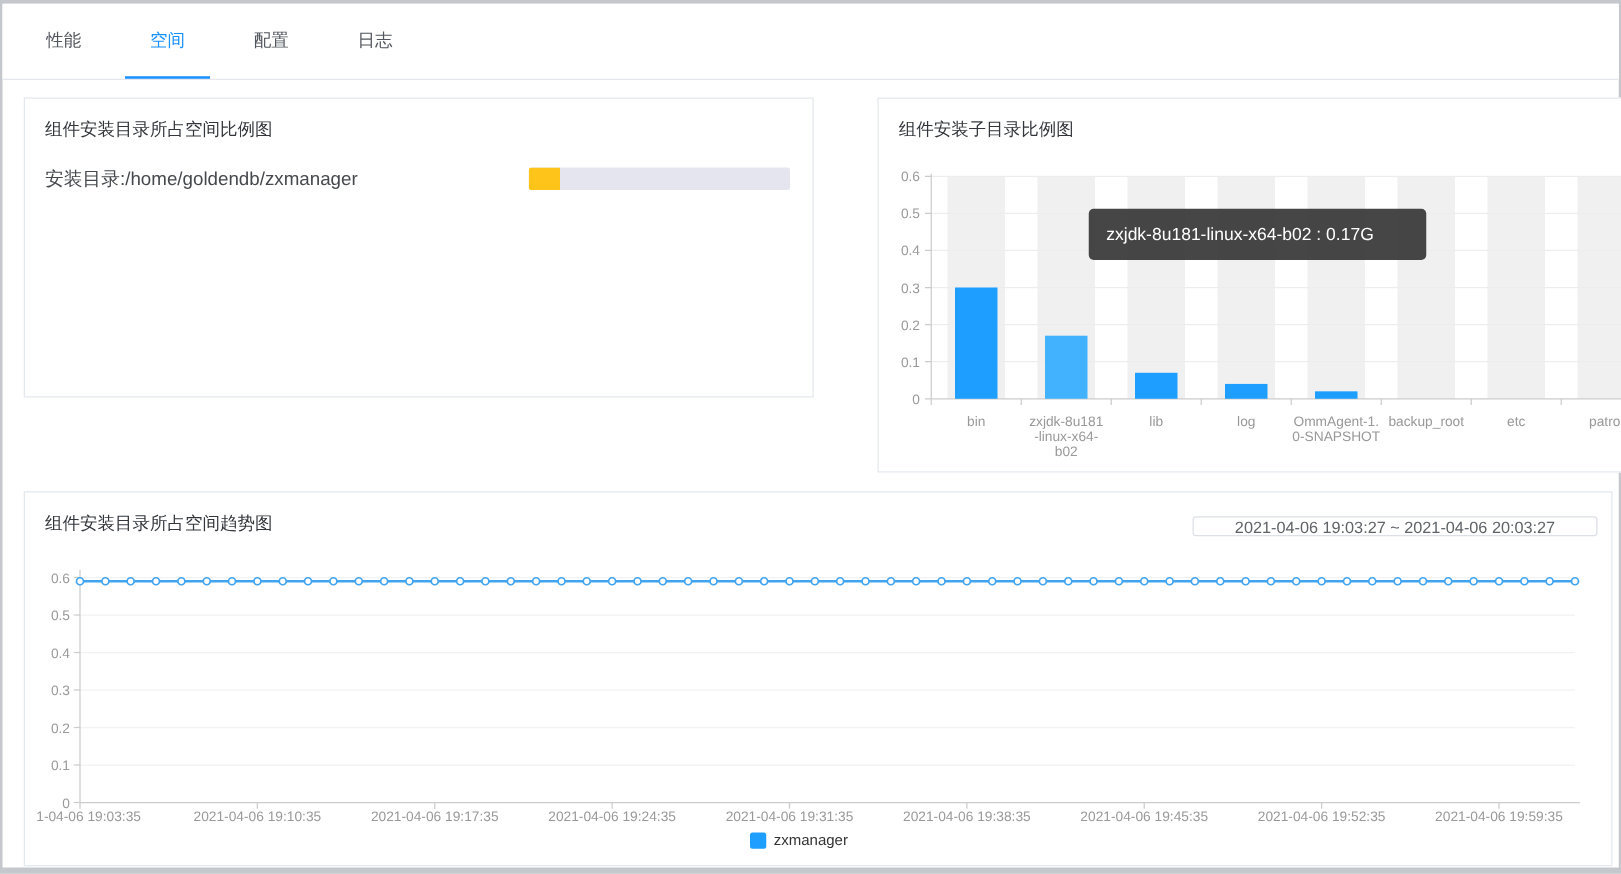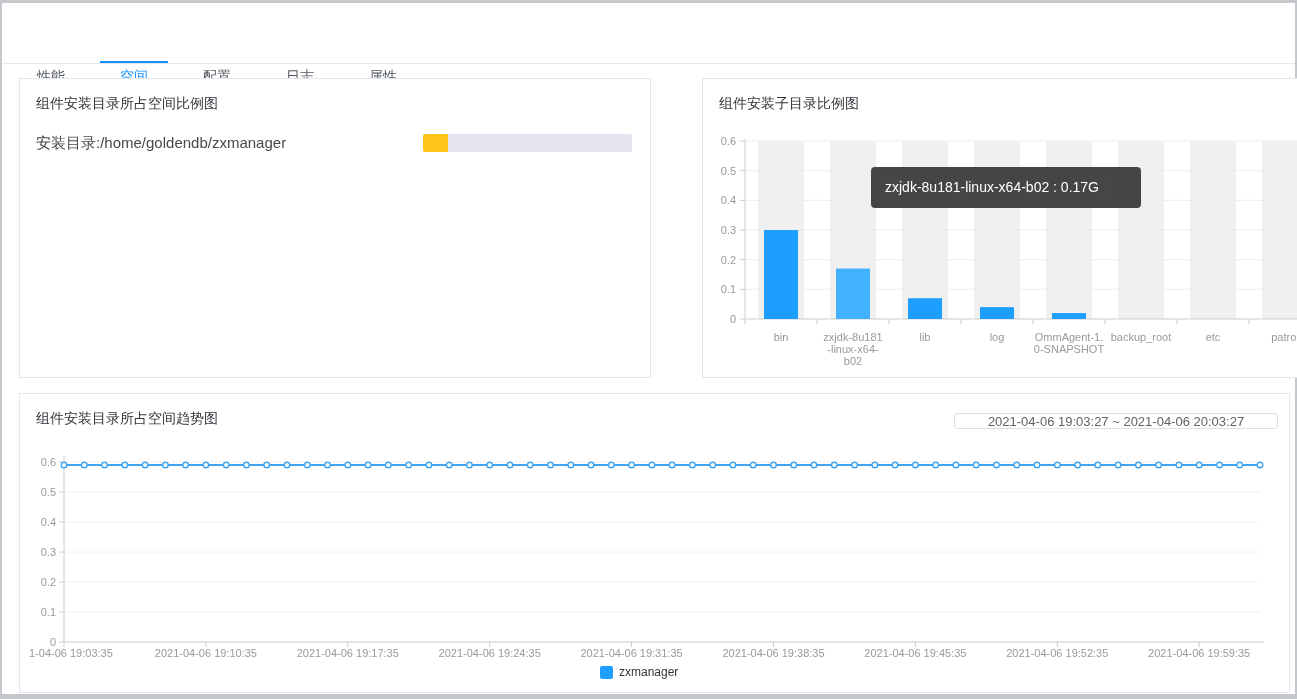--- a/index.html
+++ b/index.html
@@ -17,31 +17,30 @@
   
   .tabbar {
     position:absolute; left:0; top:0; right:0; height:61px;
     border-bottom:1px solid #e4e7ed;
     display:flex; padding-left:15px; background:#fff;
   }
   .tab {
     padding:0 20px; margin-right:15px; line-height:59px; font-size:14px;
     color:#51565d; cursor:pointer; border-bottom:2px solid transparent;
     white-space:nowrap;
-    margin-top:44px;
   }
   .tab.active { color:#1890ff; border-bottom-color:#1890ff; }
   
   .panel {
     position:absolute; background:#fff; border:1px solid #e3e7ee; overflow:hidden;
   }
   .panel-title {
     position:absolute; left:16px; top:16px; font-size:14px; color:#32363b;
   }
-  #panel-left  { left:17px; top:75px; width:632px; height:300px; }
+  #panel-left  { left:17px; top:75px; width:632px; height:240px; }
   #panel-right { left:700px; top:75px; width:625px; height:300px; }
   #panel-bottom{ left:17px; top:390px; width:1271px; height:300px; }
   
   .dir-row {
     position:absolute; left:16px; top:55px; right:18px; height:18px;
     display:flex; justify-content:space-between; align-items:center;
   }
   .dir-label { font-size:15px; color:#45484d; }
   .progress-track {
     width:209px; height:18px; background:#e5e5ef; border-radius:2px; overflow:hidden;
@@ -70,21 +69,20 @@
 </head>
 <body>
 
 <div class="page">
 
   <div class="tabbar">
     <div class="tab">性能</div>
     <div class="tab active">空间</div>
     <div class="tab">配置</div>
     <div class="tab">日志</div>
-    <div class="tab">属性</div>
   </div>
 
   <div class="panel" id="panel-left">
     <div class="panel-title">组件安装目录所占空间比例图</div>
     <div class="dir-row">
       <span class="dir-label">安装目录:/home/goldendb/zxmanager</span>
       <div class="progress-track" style="background: rgb(229, 229, 239);">
         <div class="progress-fill" id="progress-fill" style="width: 12%; background: rgb(255, 196, 26);"></div>
       </div>
     </div>

